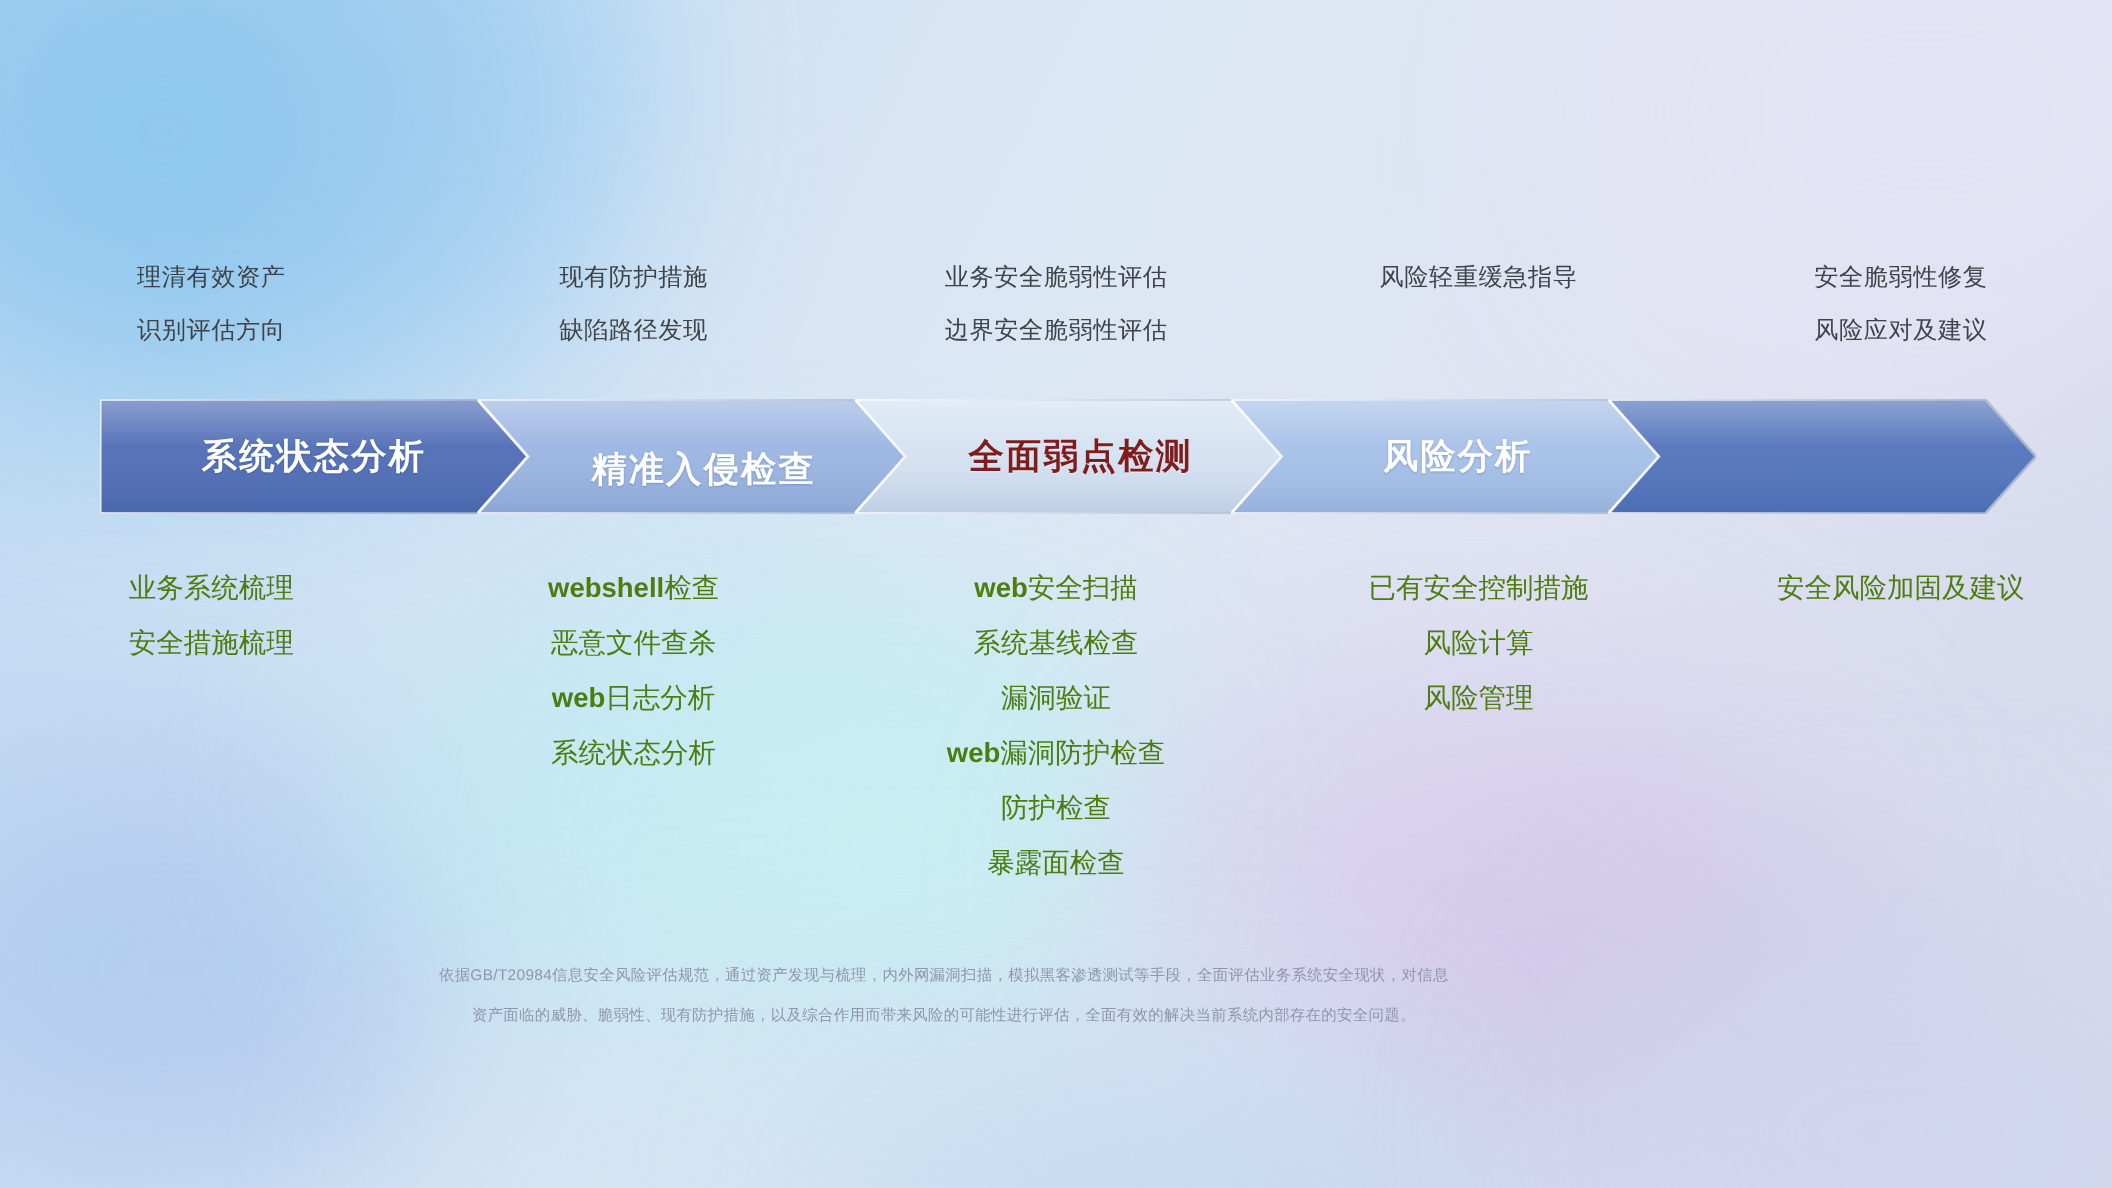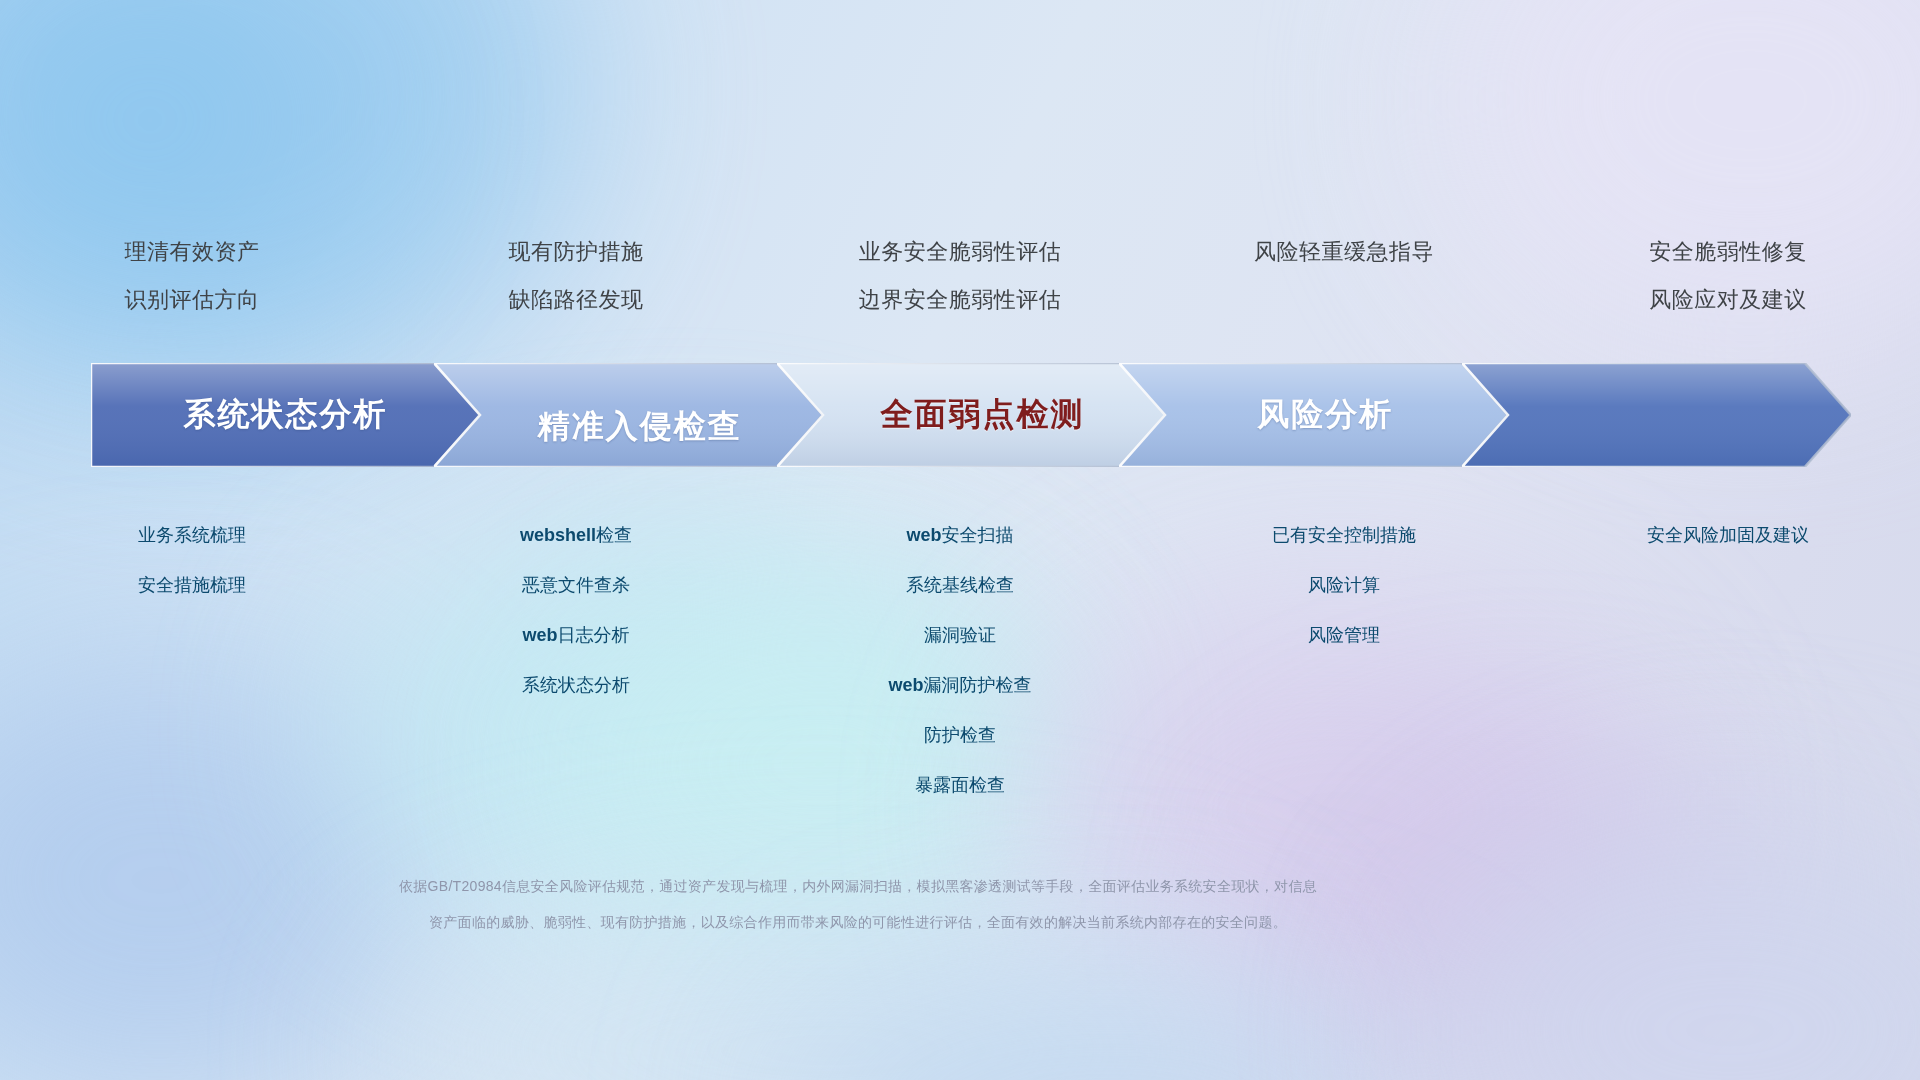--- a/index.html
+++ b/index.html
@@ -57,21 +57,21 @@
 
   
   #footnote{
     position:absolute;left:98px;top:868px;width:1520px;
     font-size:14px;line-height:36px;color:#8f96ab;letter-spacing:.3px;text-align:center;
   }
   #footnote p{margin:0;}
   
   #bottom-row{top:510px;align-items:flex-start;}
   .detail{
-    font-size:18px;color:#0c4a6e;line-height:50px;white-space:nowrap;
+    font-size:25px;color:#4d7c0f;line-height:50px;white-space:nowrap;
   }
   .detail b{font-weight:bold;}
 </style>
 </head>
 <body>
 
 <div class="bg bg-base"></div>
 <div class="bg">
   <div class="bloom bloom-tl"></div>
   <div class="bloom bloom-tl2"></div>

